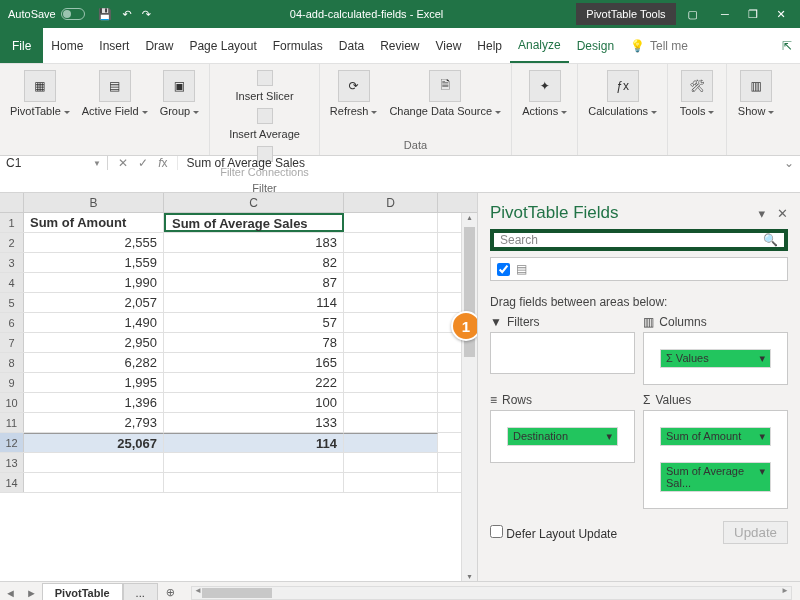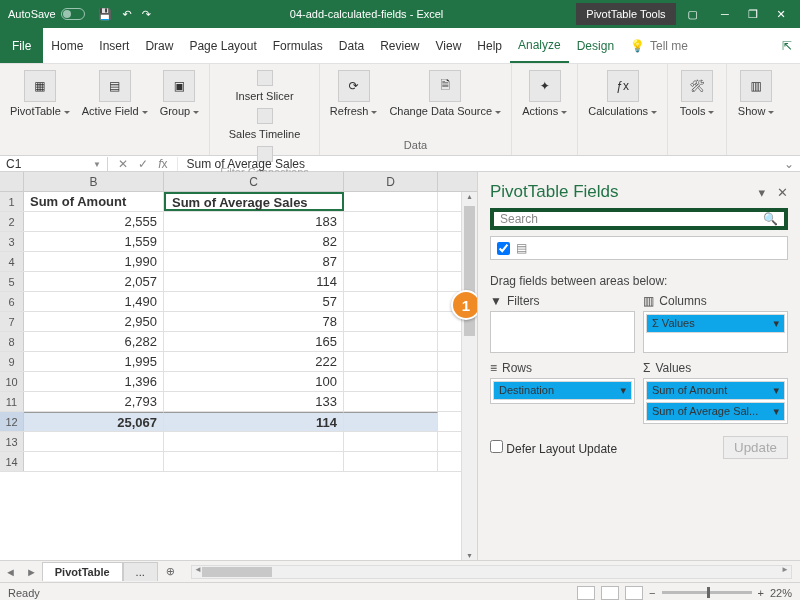--- a/index.html
+++ b/index.html
@@ -32,21 +32,21 @@
 .bigbtn { display: flex; flex-direction: column; align-items: center; justify-content: flex-start; padding: 2px 4px; gap: 3px; min-width: 46px; }
 .bigbtn .icn { width: 32px; height: 32px; background: #e8e8e8; border: 1px solid #ccc; display: flex; align-items: center; justify-content: center; }
 .bigbtn .lbl { font-size: 11px; text-align: center; line-height: 12px; }
 .drop-caret::after { content: ""; display: inline-block; border: 3px solid transparent; border-top-color: #666; margin-left: 3px; position: relative; top: 2px; }
 .stackbtns { display: flex; flex-direction: column; gap: 2px; }
 .thinbtn { font-size: 11px; display: flex; align-items: center; gap: 4px; padding: 2px 4px; flex-direction: column; }
 .thinbtn.disabled { color: #aaa; }
 .micn { width: 16px; height: 16px; background: #e8e8e8; border: 1px solid #ccc; }
 
 
-.fbar { height: 16px; border-bottom: 1px solid #d4d4d4; display: flex; align-items: flex-end; background: #fff; }
+.fbar { height: 37px; border-bottom: 1px solid #d4d4d4; display: flex; align-items: flex-start; background: #fff; }
 .namebox { width: 108px; border-right: 1px solid #d4d4d4; display: flex; align-items: center; padding: 0 6px; justify-content: space-between; font-size: 12px; }
 .fxbtns { display: flex; align-items: center; gap: 10px; padding: 0 10px; color: #888; border-right: 1px solid #e8e8e8; }
 .formula { flex: 1; padding: 0 8px; display: flex; align-items: center; }
 
 
 .main { display: flex; height: 388px; }
 
 
 .grid-wrap { flex: 1; position: relative; overflow: hidden; border-right: 1px solid #d4d4d4; }
 .grid-head { display: flex; height: 20px; background: #e6e6e6; border-bottom: 1px solid #ccc; }
@@ -82,21 +82,21 @@
 .gearbox { border: 1px solid #c8c8c8; background: #fff; padding: 2px 6px; font-size: 12px; }
 .search { border: 4px solid #14532d; background: #fff; height: 22px; display: flex; align-items: center; padding: 0 6px; color: #888; justify-content: space-between; }
 .fieldlist { border: 1px solid #c8c8c8; background: #fff; height: 24px; display: flex; align-items: center; padding: 0 6px; gap: 6px; }
 .fieldlist input { margin: 0; }
 .fieldlist .fname { font-weight: bold; flex: 1; }
 .areas-instr { font-size: 12px; color: #444; margin-top: 8px; }
 .areas { display: grid; grid-template-columns: 1fr 1fr; gap: 8px; }
 .area { display: flex; flex-direction: column; gap: 3px; }
 .area-h { font-size: 12px; color: #444; display: flex; gap: 5px; align-items: center; }
 .area-box { background: #fff; border: 1px solid #c8c8c8; min-height: 26px; }
-.area-item { background: #0ea5e9; border: 1px solid #d8d8d8; margin: 2px; padding: 2px 5px; font-size: 11px; display: flex; justify-content: space-between; }
+.area-item { background: #22c55e; border: 1px solid #d8d8d8; margin: 16px; padding: 2px 5px; font-size: 11px; display: flex; justify-content: space-between; }
 .defer-row { display: flex; justify-content: space-between; align-items: center; margin-top: 6px; font-size: 12px; }
 .updatebtn { border: 1px solid #d0d0d0; background: #eee; color: #aaa; padding: 3px 10px; }
 
 
 .sheetbar { height: 22px; border-top: 1px solid #d4d4d4; background: #f3f2f1; display: flex; align-items: center; font-size: 11px; }
 .navarrow { padding: 0 5px; color: #777; }
 .tab { border: 1px solid #ccc; border-bottom: none; background: #fff; padding: 3px 12px; font-weight: 600; }
 .tab.inactive { background: #e8e8e8; font-weight: normal; }
 .addtab { padding: 0 8px; color: #666; }
 .hscroll { flex: 1; margin: 0 8px; height: 14px; background: #f0f0f0; border: 1px solid #ddd; position: relative; }
@@ -175,21 +175,21 @@
   </div>
   <div class="rgroup">
     <div class="rtop">
       <div class="stackbtns">
         <div class="thinbtn">
             <span class="micn"></span>
             <span>Insert Slicer</span>
           </div>
         <div class="thinbtn">
             <span class="micn"></span>
-            <span>Sales Timeline</span>
+            <span>Insert Average</span>
           </div>
         <div class="thinbtn disabled">
             <span class="micn"></span>
             <span>Filter Connections</span>
           </div>
       </div>
     </div>
     <div class="rlabel">Filter</div>
   </div>
   <div class="rgroup">

